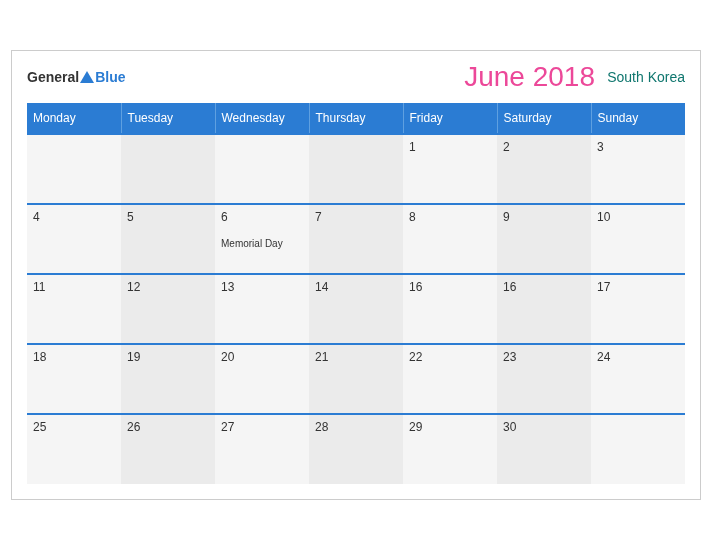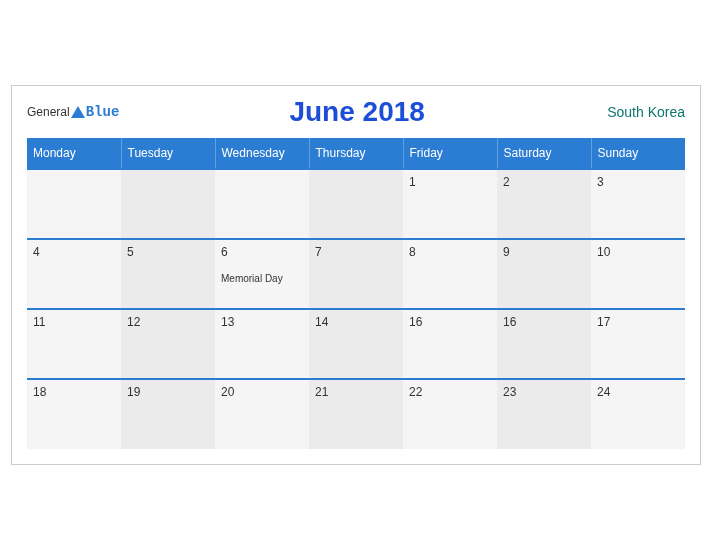--- a/index.html
+++ b/index.html
@@ -26,44 +26,43 @@
     }
     .logo {
       display: flex;
       align-items: center;
       font-size: 13px;
       font-weight: bold;
       color: #333;
     }
     .logo-general {
       color: #333;
-      font-size: 12px;
-      font-weight: normal;
+      font-size: 14px;
+      font-weight: bold;
     }
     .logo-blue {
       color: #2b7cd3;
       font-size: 14px;
       font-weight: bold;
-      font-family: Liberation Mono, monospace;
     }
     .logo-triangle {
       width: 0;
       height: 0;
       border-left: 7px solid transparent;
       border-right: 7px solid transparent;
       border-bottom: 12px solid #2b7cd3;
       display: inline-block;
       margin-left: 1px;
       margin-right: 1px;
     }
     .calendar-title {
       font-size: 28px;
-      font-weight: bold;
-      color: #1d4ed8;
-      text-align: center;
+      font-weight: normal;
+      color: #ec4899;
+      text-align: right;
       flex: 1;
     }
     .calendar-country {
       font-size: 14px;
       color: #0f766e;
       text-align: right;
       min-width: 90px;
     }
     .calendar-grid {
       width: 100%;
@@ -215,15 +214,36 @@
           <td>
             <span class="day-number">22</span>
           </td>
           <td>
             <span class="day-number">23</span>
           </td>
           <td>
             <span class="day-number">24</span>
           </td>
         </tr>
+        <tr>
+          <td>
+            <span class="day-number">25</span>
+          </td>
+          <td>
+            <span class="day-number">26</span>
+          </td>
+          <td>
+            <span class="day-number">27</span>
+          </td>
+          <td>
+            <span class="day-number">28</span>
+          </td>
+          <td>
+            <span class="day-number">29</span>
+          </td>
+          <td>
+            <span class="day-number">30</span>
+          </td>
+          <td></td>
+        </tr>
       </tbody>
   </table>
 </div>
 
 </body></html>

